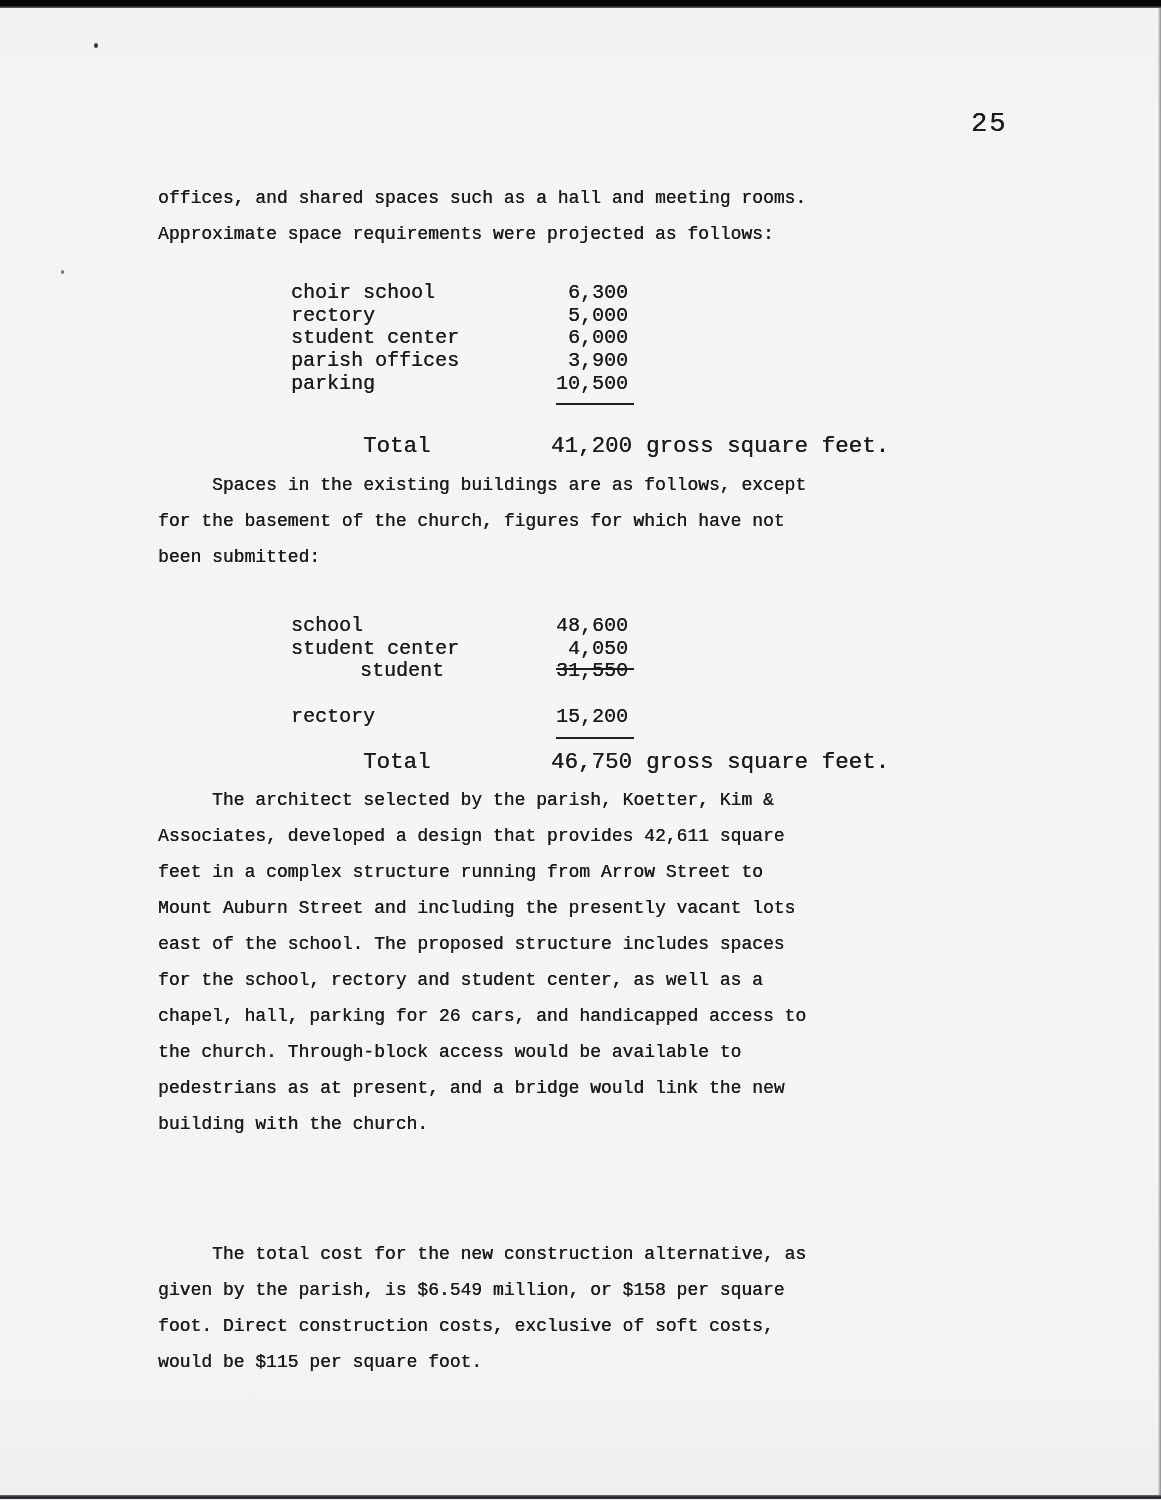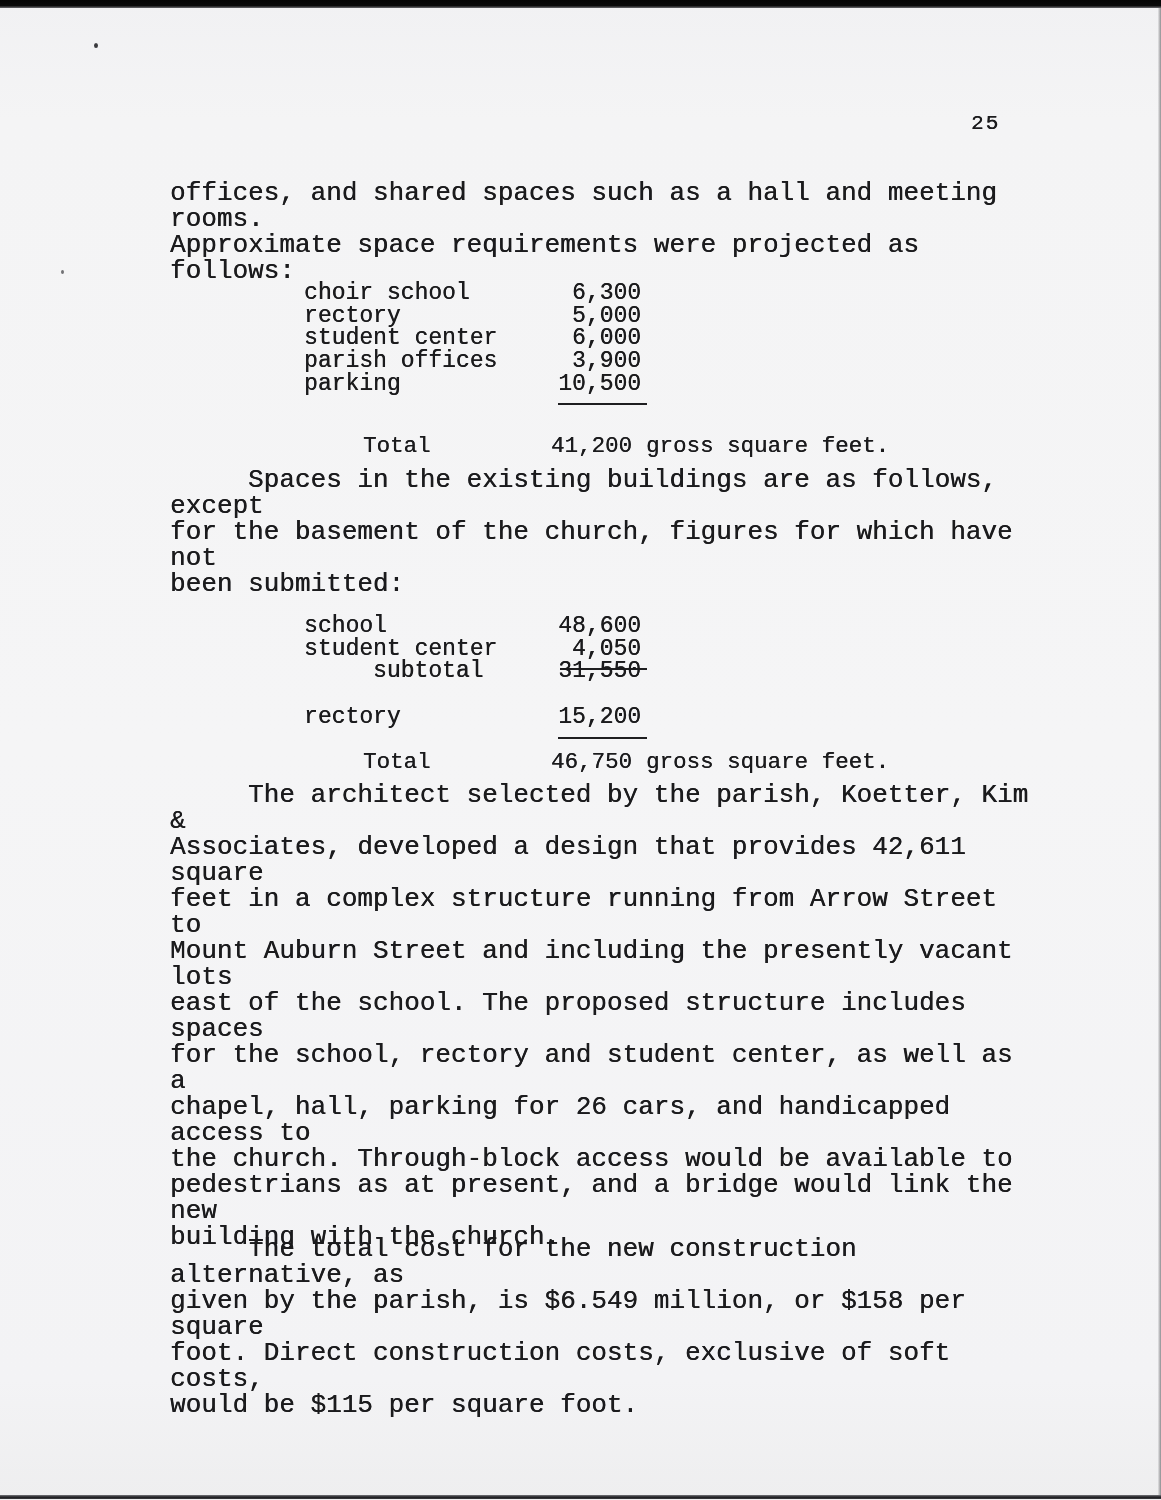--- a/index.html
+++ b/index.html
@@ -31,37 +31,37 @@
   .scan-right-edge {
     position: absolute; top: 8px; right: 0; width: 3px; bottom: 5px;
     background: linear-gradient(270deg, rgba(20,20,24,0.45), rgba(20,20,24,0.05));
   }
   .speck { position: absolute; background: #3a3a3e; border-radius: 50%; }
   .speck.s1 { left: 94px;  top: 43px;  width: 4px; height: 5px; }
   .speck.s2 { left: 61px;  top: 270px; width: 3px; height: 4px; opacity: .7; }
 
   .page-number {
     position: absolute; left: 971px; top: 112px;
-    font-size: 21px; line-height: 24px; letter-spacing: 2px;
+    font-size: 27px; line-height: 24px; letter-spacing: 2px;
   }
 
   .para {
-    position: absolute; left: 170px; width: 860px;
-    font-size: 26px; line-height: 26px;
+    position: absolute; left: 158px; width: 860px;
+    font-size: 18px; line-height: 36px;
     white-space: pre-wrap;
   }
   .para.p1 { top: 180px; }
   .para.p2 { top: 467px; }
   .para.p3 { top: 782px; }
   .para.p4 { top: 1236px; }
 
   
   .fig-rows {
-    position: absolute; left: 304px; width: 337px;
-    font-size: 23px; line-height: 22.7px;
+    position: absolute; left: 291px; width: 337px;
+    font-size: 20px; line-height: 22.7px;
   }
   .fig-rows.t1 { top: 282px; }
   .fig-rows.t2 { top: 615px; }
   .fig-row { position: relative; height: 22.7px; white-space: nowrap; }
   .fig-row .lbl { position: absolute; left: 0; }
   .fig-row.indent2 .lbl { left: 69px; }
   .fig-row .val { position: absolute; right: 0; text-align: right; }
   .val.u {
     border-bottom: 2px solid #1e1e20;
     padding-bottom: 8px;
@@ -133,21 +133,21 @@
   <div class="fig-rows t2">
     <div class="fig-row txt">
       <span class="lbl">school</span>
       <span class="val">48,600</span>
     </div>
     <div class="fig-row txt">
       <span class="lbl">student center</span>
       <span class="val u wide">4,050</span>
     </div>
     <div class="fig-row indent2 txt">
-      <span class="lbl">subtotal</span>
+      <span class="lbl">student</span>
       <span class="val">31,550</span>
     </div>
   </div>
 
   <div class="fig-rows row2-rectory">
     <div class="fig-row txt">
       <span class="lbl">rectory</span>
       <span class="val u">15,200</span>
     </div>
   </div>

